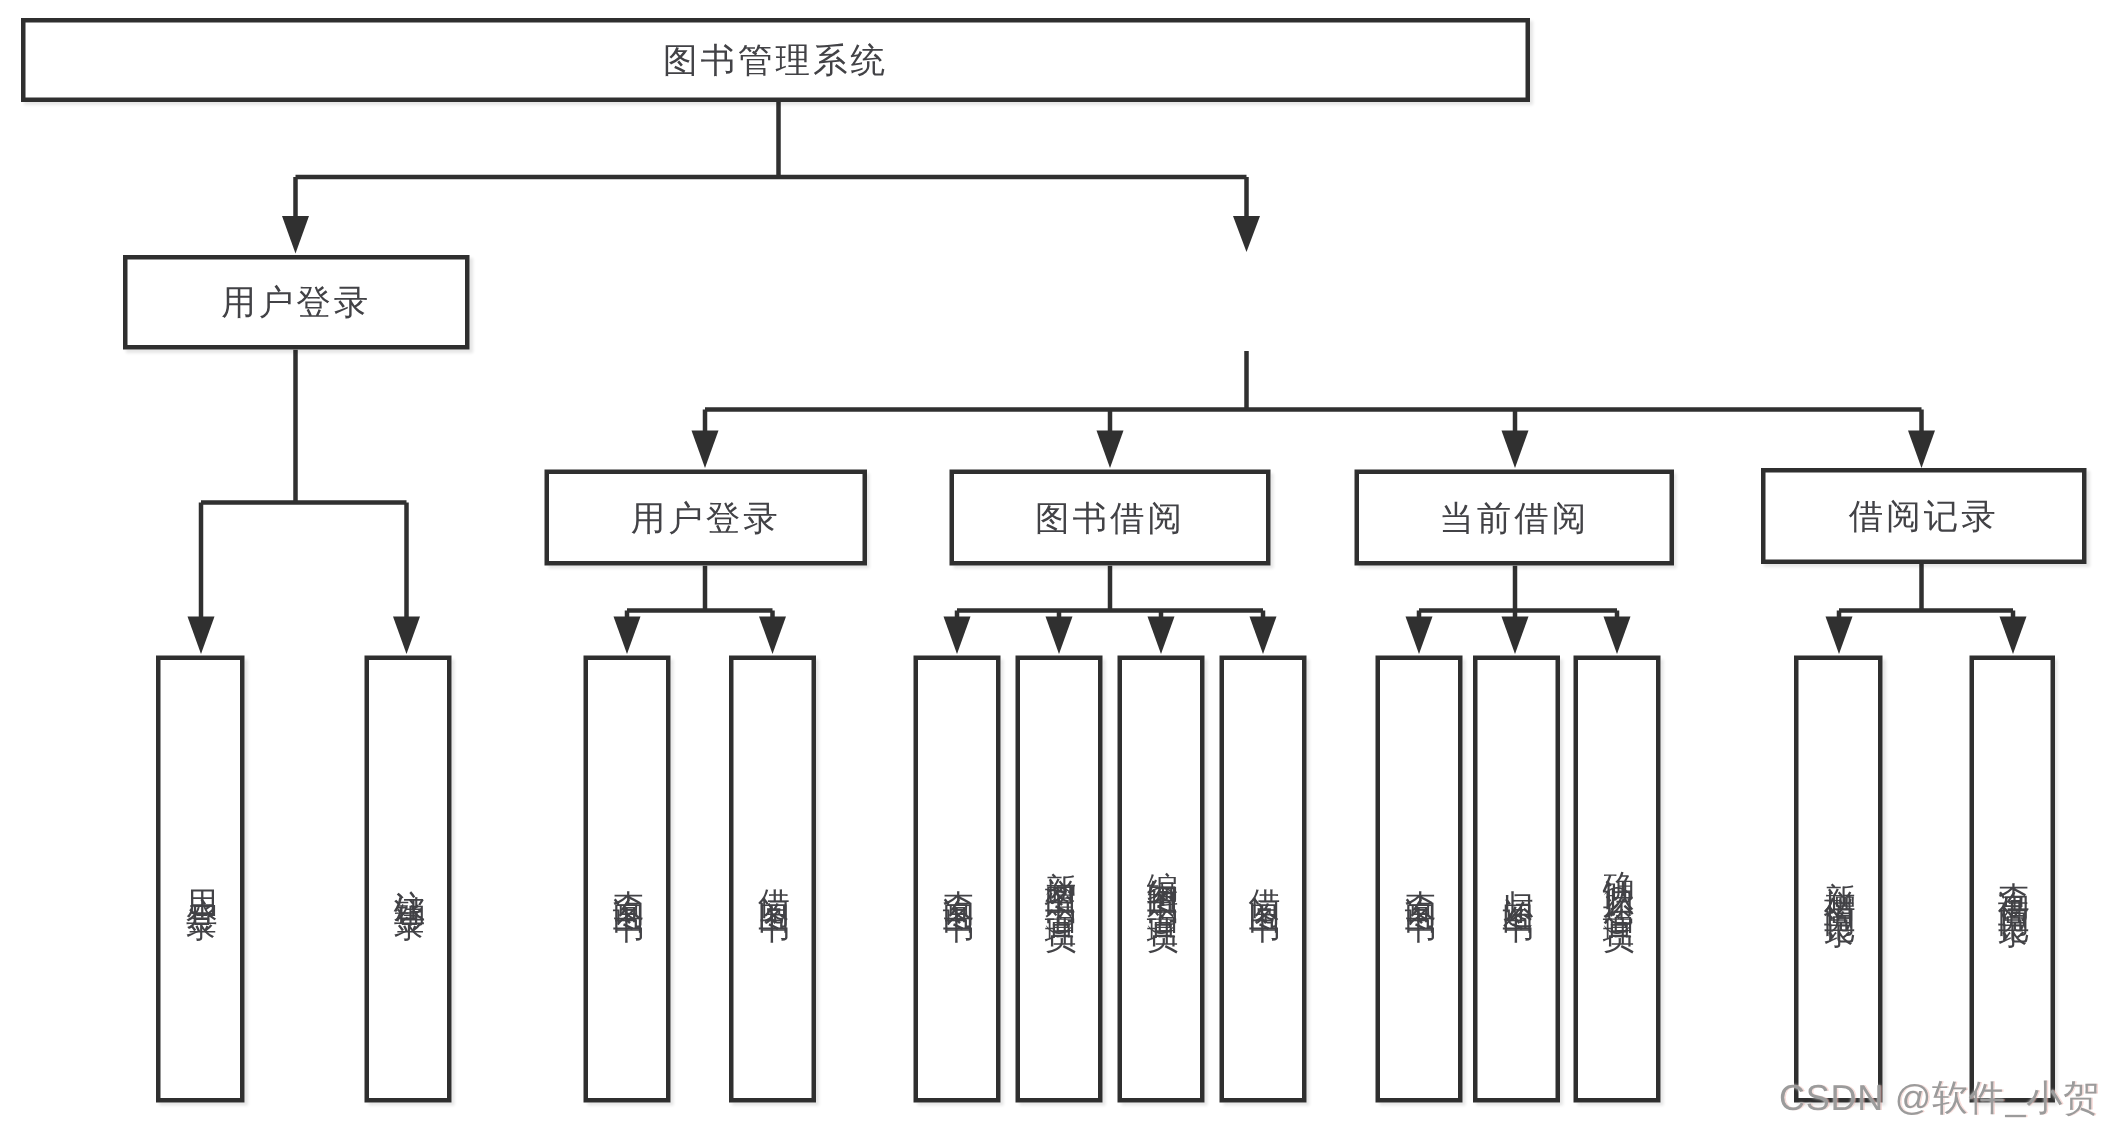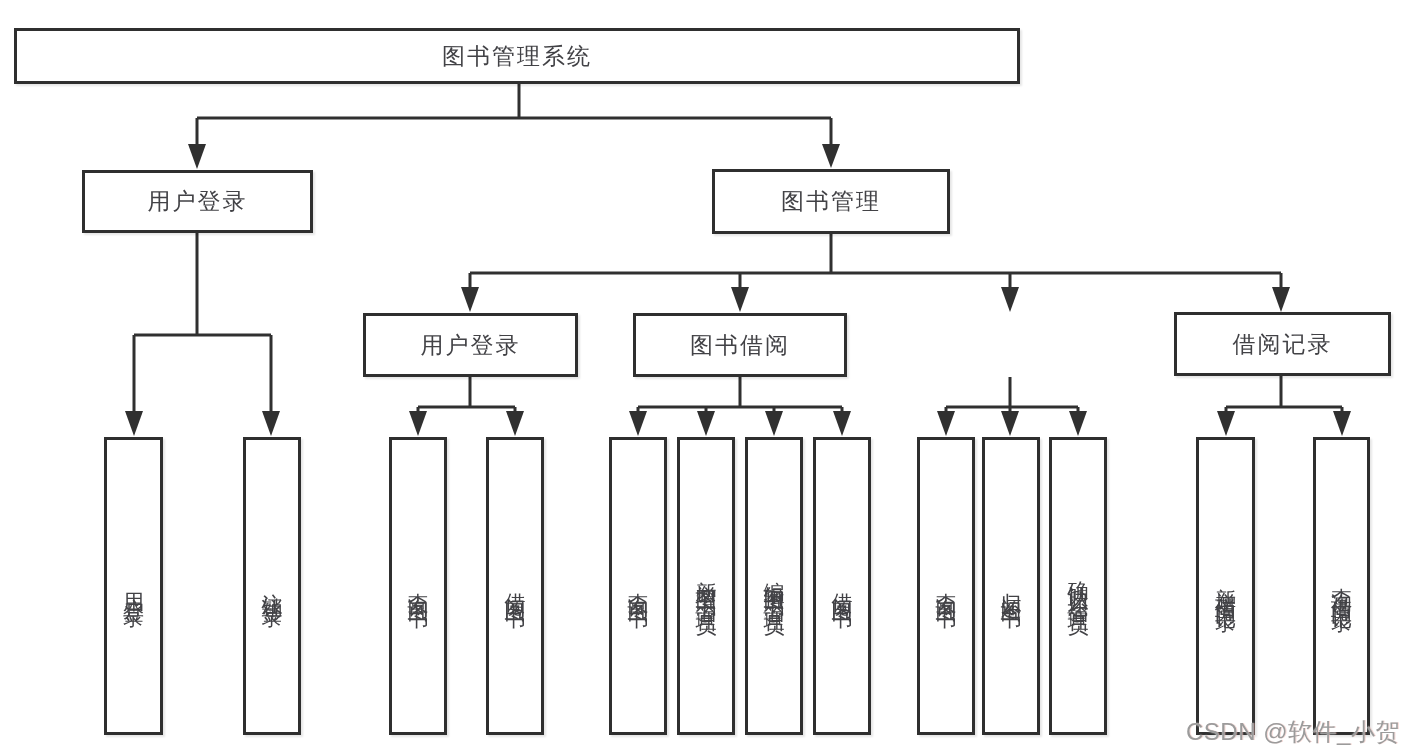--- a/index.html
+++ b/index.html
@@ -68,27 +68,27 @@
       <polygon points="1001,411 1019,411 1010,436"></polygon>
       <polygon points="1069,411 1087,411 1078,436"></polygon>
     </g>
     <g>
       <path d="M1281 376 V407 M1226 407 H1342 M1226 407 V413 M1342 407 V413"></path>
       <polygon points="1217,411 1235,411 1226,436"></polygon>
       <polygon points="1333,411 1351,411 1342,436"></polygon>
     </g>
   </svg>
 
-  <div class="node" style="left:14px; top:12px; width:1006px; height:56px;margin-top:16px;">图书管理系统</div>
+  <div class="node" style="left:14px; top:12px; width:1006px; height:56px;">图书管理系统</div>
 
   <div class="node" style="left:82px; top:170px; width:231px; height:63px;">用户登录</div>
-  <div class="node" style="left:712px; top:169px; width:238px; height:65px;">图书管理</div>
 
   <div class="node" style="left:363px; top:313px; width:215px; height:64px;">用户登录</div>
   <div class="node" style="left:633px; top:313px; width:214px; height:64px;">图书借阅</div>
+  <div class="node" style="left:903px; top:313px; width:213px; height:64px;">当前借阅</div>
   <div class="node" style="left:1174px; top:312px; width:217px; height:64px;">借阅记录</div>
 
   <div class="node vnode" style="left:104px; top:437px; width:59px; height:298px;">用户登录</div>
   <div class="node vnode" style="left:243px; top:437px; width:58px; height:298px;">注销登录</div>
 
   <div class="node vnode" style="left:389px; top:437px; width:58px; height:298px;">查询图书</div>
   <div class="node vnode" style="left:486px; top:437px; width:58px; height:298px;">借阅图书</div>
 
   <div class="node vnode" style="left:609px; top:437px; width:58px; height:298px;">查询图书</div>
   <div class="node vnode" style="left:677px; top:437px; width:58px; height:298px;">新增图书（管理员）</div>

